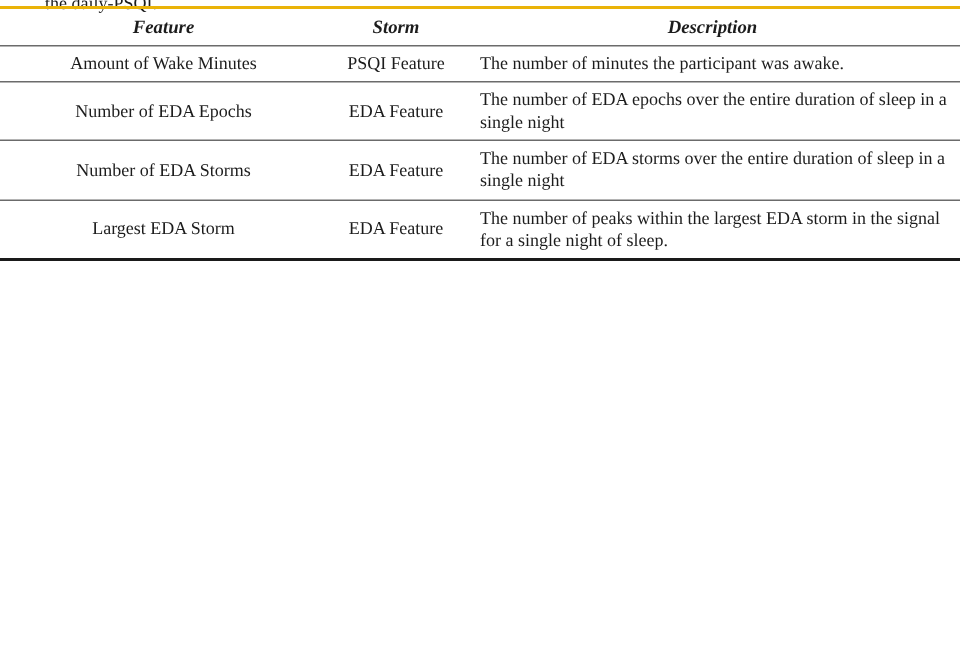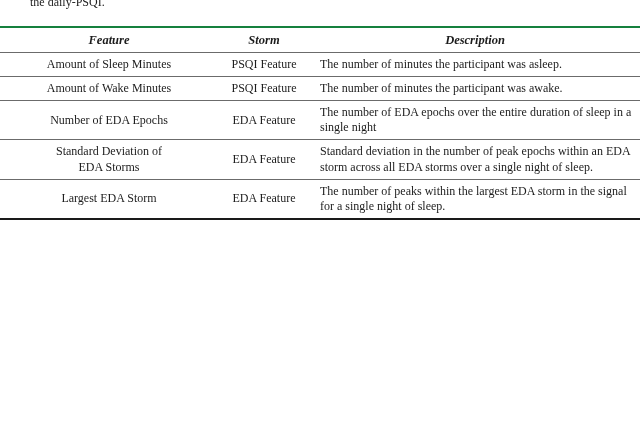--- a/index.html
+++ b/index.html
@@ -18,25 +18,25 @@
   .caption-fragment {
     position: absolute;
     top: -4px;
     left: 30px;
     font-size: 12px;
     line-height: 13px;
     color: #1c1c1c;
   }
   table.paper-table {
     position: absolute;
-    top: 26px;
+    top: 4px;
     left: 0;
     width: 640px;
     border-collapse: collapse;
-    border-top: 2px solid #15803d;
+    border-top: 2px solid #eab308;
     table-layout: fixed;
   }
   col.c-feature { width: 218px; }
   col.c-type    { width: 92px; }
   col.c-desc    { width: 330px; }
   th {
     font-style: italic;
     font-weight: bold;
     font-size: 12.5px;
     text-align: center;
@@ -79,39 +79,33 @@
   </colgroup>
   <thead>
     <tr>
       <th>Feature</th>
       <th>Storm</th>
       <th>Description</th>
     </tr>
   </thead>
   <tbody>
     <tr>
-      <td class="feature">Amount of Sleep Minutes</td>
-      <td class="type">PSQI Feature</td>
-      <td class="desc">The number of minutes the participant was asleep.</td>
-    </tr>
-    <tr>
       <td class="feature">Amount of Wake Minutes</td>
       <td class="type">PSQI Feature</td>
       <td class="desc">The number of minutes the participant was awake.</td>
     </tr>
     <tr>
       <td class="feature">Number of EDA Epochs</td>
       <td class="type">EDA Feature</td>
       <td class="desc">The number of EDA epochs over the entire duration of sleep in a single night</td>
     </tr>
     <tr>
-      <td class="feature">Standard Deviation of
-EDA Storms</td>
+      <td class="feature">Number of EDA Storms</td>
       <td class="type">EDA Feature</td>
-      <td class="desc">Standard deviation in the number of peak epochs within an EDA storm across all EDA storms over a single night of sleep.</td>
+      <td class="desc">The number of EDA storms over the entire duration of sleep in a single night</td>
     </tr>
     <tr>
       <td class="feature">Largest EDA Storm</td>
       <td class="type">EDA Feature</td>
       <td class="desc">The number of peaks within the largest EDA storm in the signal for a single night of sleep.</td>
     </tr>
   </tbody>
 </table>
 
 </body></html>

